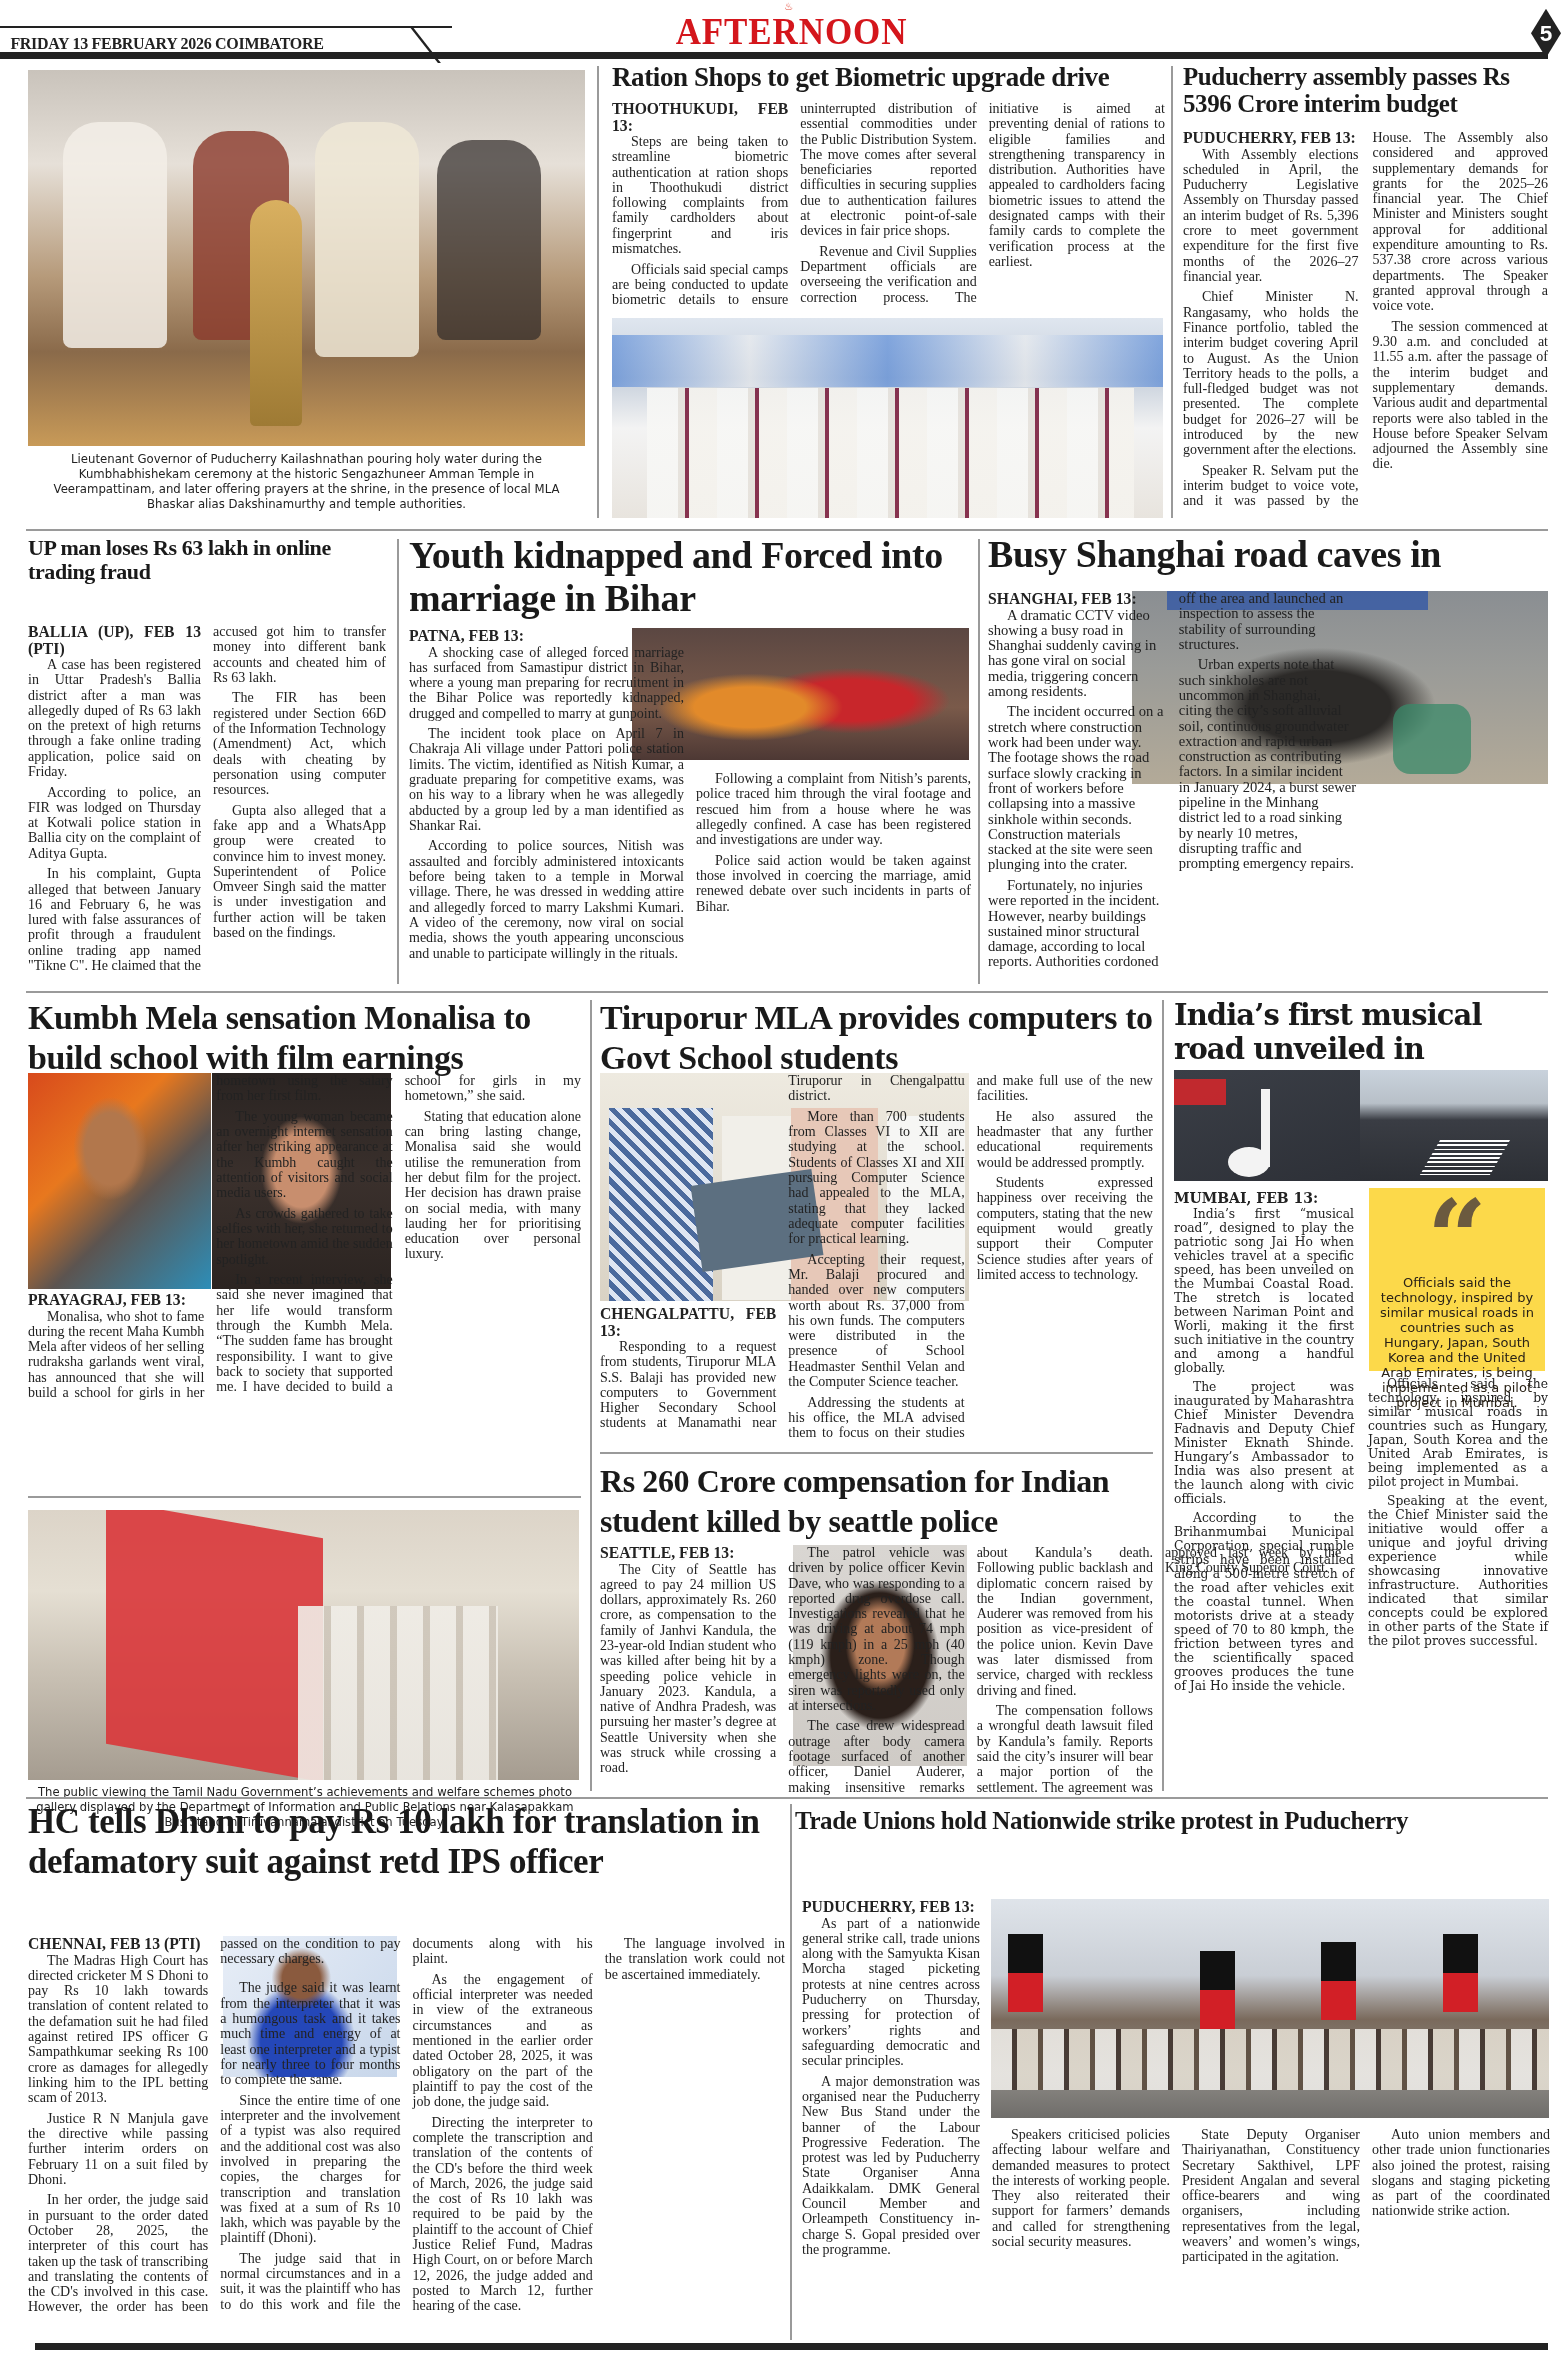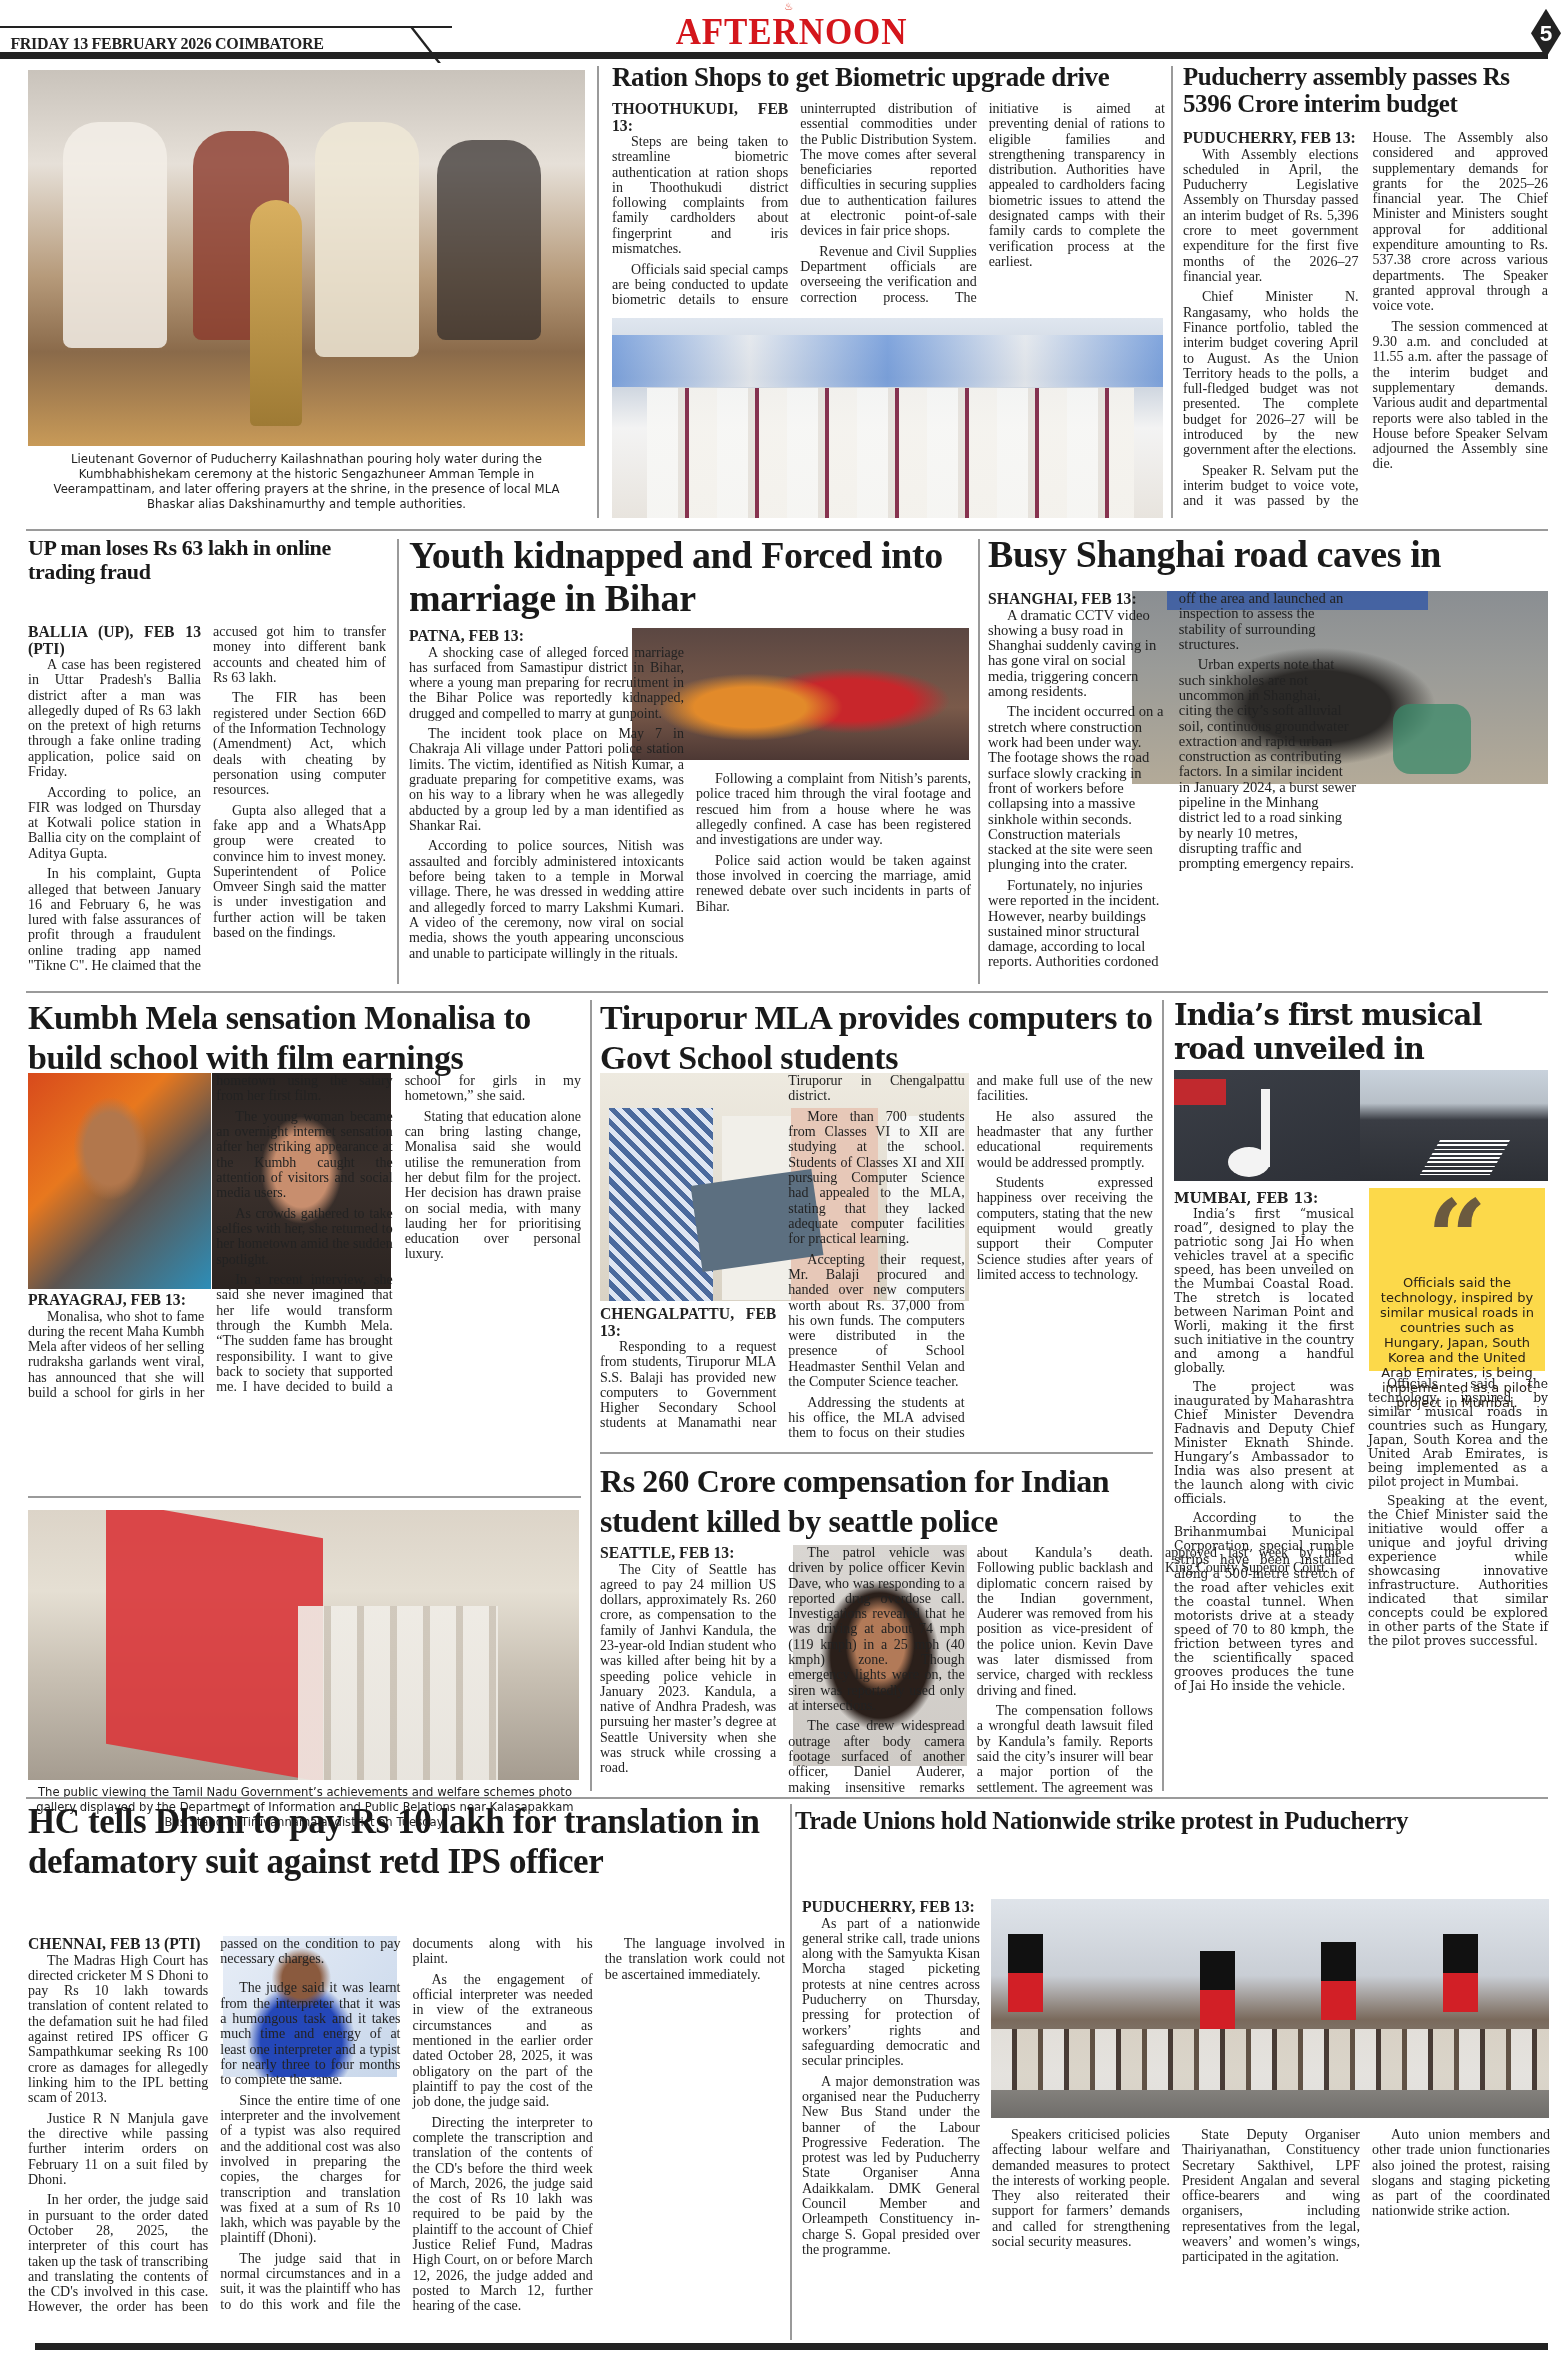--- a/index.html
+++ b/index.html
@@ -90,21 +90,21 @@
 
 <div class="head abs" style="left:409px;top:534px;width:565px;font-size:38px;line-height:43px">Youth kidnapped and Forced into marriage in Bihar</div>
 <div class="photo" style="left:632px;top:628px;width:337px;height:132px;background:
        radial-gradient(ellipse at 35% 60%,#e28a2a 0 18%,transparent 30%),
        radial-gradient(ellipse at 65% 55%,#c8262b 0 20%,transparent 32%),
        linear-gradient(180deg,#5b4742,#7a5a4a 60%,#4d3834);">
 </div>
 <div class="body abs cols" style="left:409px;top:628px;width:562px;height:357px;column-count:2;column-gap:12px">
   <span class="dl">PATNA, FEB 13:</span>
   <p>A shocking case of alleged forced marriage has surfaced from Samastipur district in Bihar, where a young man preparing for recruitment in the Bihar Police was reportedly kidnapped, drugged and compelled to marry at gunpoint.</p>
-  <p>The incident took place on May 7 in Chakraja Ali village under Pattori police station limits. The victim, identified as Nitish Kumar, a graduate preparing for competitive exams, was on his way to a library when he was allegedly abducted by a group led by a man identified as Shankar Rai.</p>
+  <p>The incident took place on April 7 in Chakraja Ali village under Pattori police station limits. The victim, identified as Nitish Kumar, a graduate preparing for competitive exams, was on his way to a library when he was allegedly abducted by a group led by a man identified as Shankar Rai.</p>
   <p>According to police sources, Nitish was assaulted and forcibly administered intoxicants before being taken to a temple in Morwal village. There, he was dressed in wedding attire and allegedly forced to marry Lakshmi Kumari. A video of the ceremony, now viral on social media, shows the youth appearing unconscious and unable to participate willingly in the rituals.</p>
   <span style="display:block;height:143px;break-before:column"></span>
   <p>Following a complaint from Nitish’s parents, police traced him through the viral footage and rescued him from a house where he was allegedly confined. A case has been registered and investigations are under way.</p>
   <p>Police said action would be taken against those involved in coercing the marriage, amid renewed debate over such incidents in parts of Bihar.</p>
 </div>
 <div class="rule-v" style="left:978px;top:539px;height:445px"></div>
 
 <div class="head abs" style="left:988px;top:534px;width:565px;font-size:38px;white-space:nowrap">Busy Shanghai road caves in</div>
 <div class="photo" style="left:1132px;top:591px;width:416px;height:193px;background:
        radial-gradient(ellipse at 45% 60%,#2c2a28 0 22%,transparent 36%),

